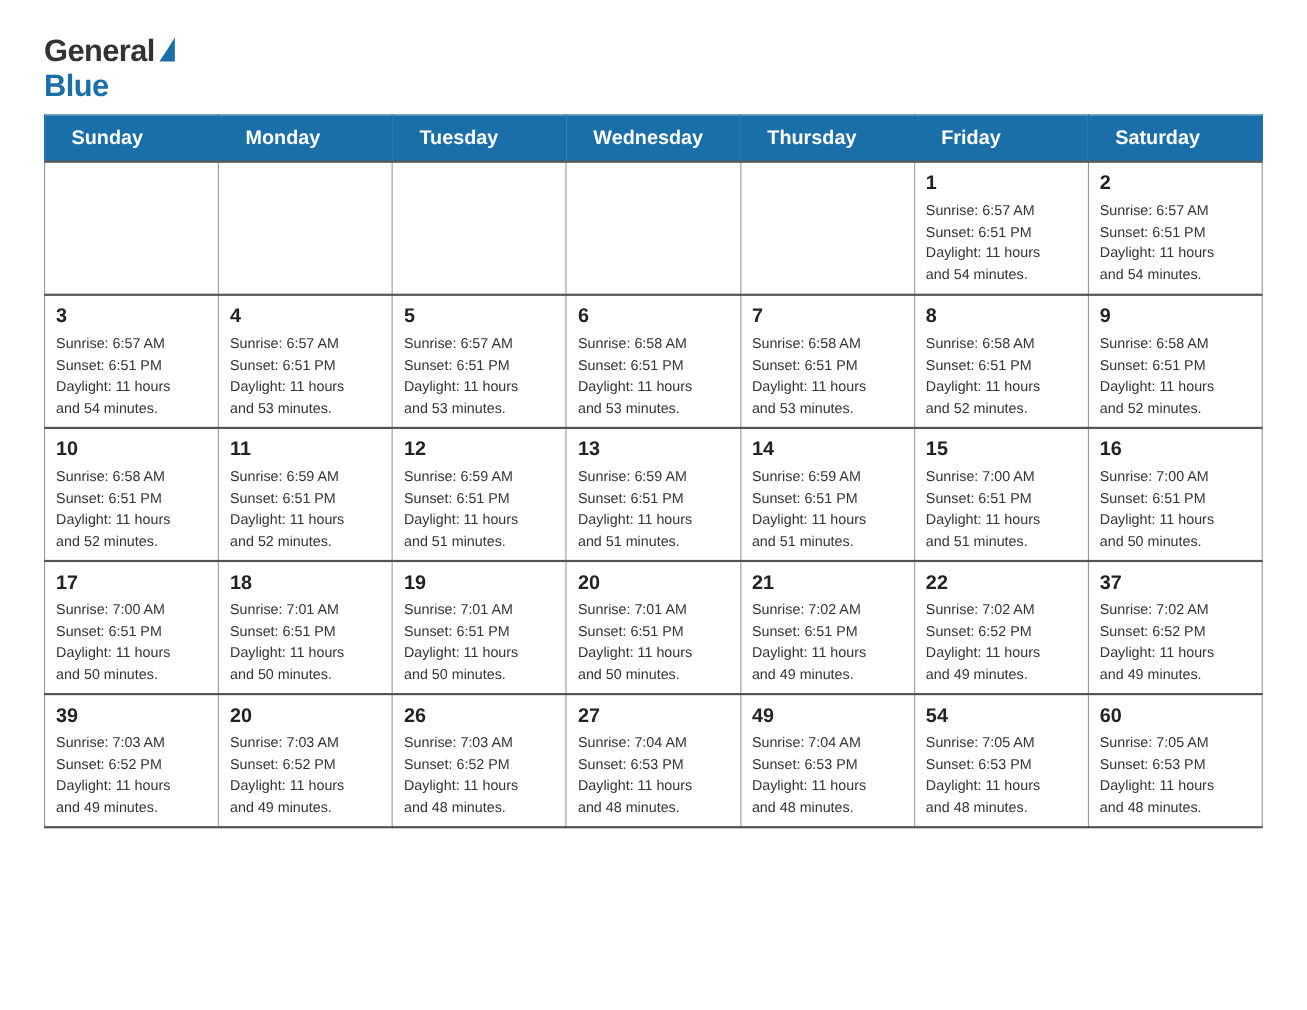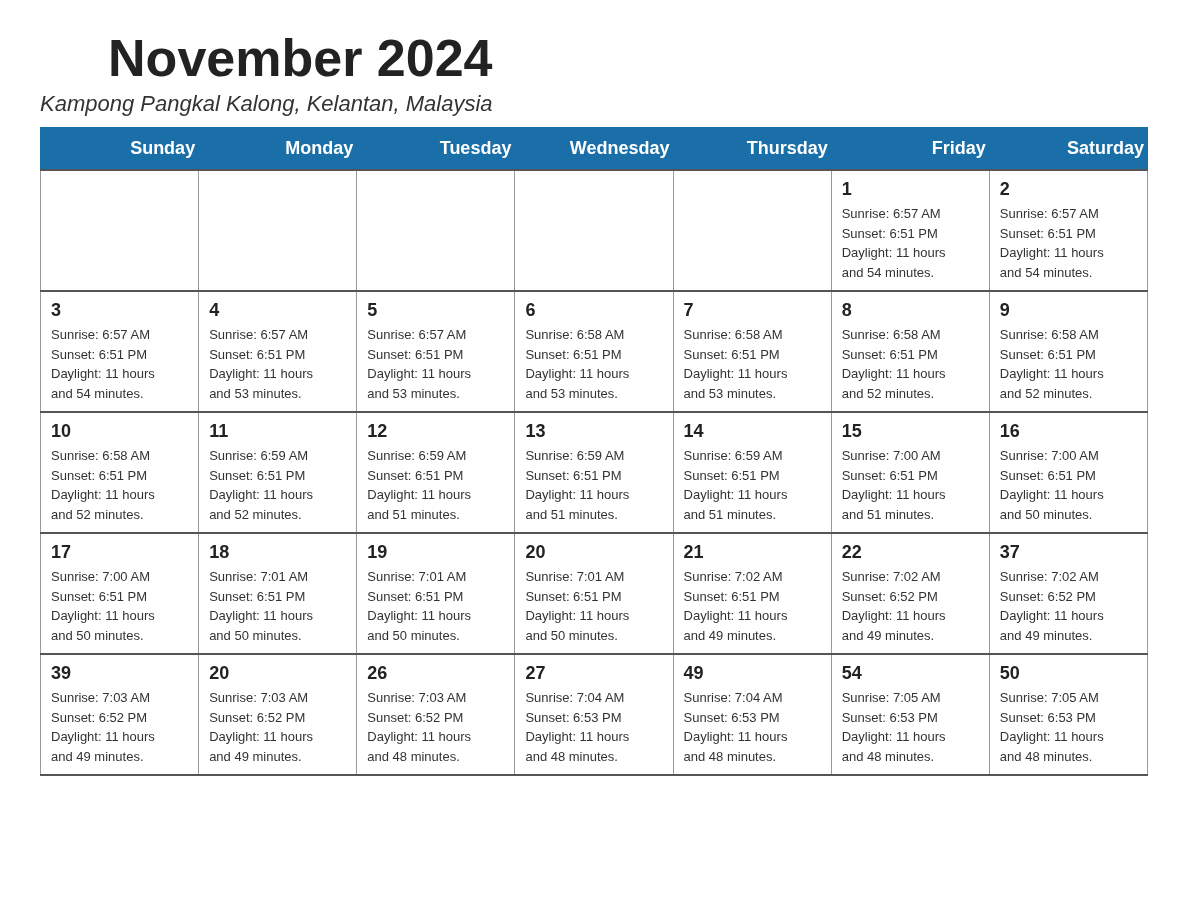--- a/index.html
+++ b/index.html
@@ -63,22 +63,22 @@
     .calendar {
       width: 100%;
       border-collapse: collapse;
       margin-top: 10px;
     }
     .calendar th {
       background: #1a6fa8;
       color: #fff;
       font-size: 18px;
       font-weight: bold;
-      padding: 10px 3px;
-      text-align: right;
+      padding: 10px 24px;
+      text-align: left;
       border: 1px solid #1a6fa8;
     }
     .calendar td {
       border: 1px solid #999;
       vertical-align: top;
       padding: 8px 10px;
       width: 14.28%;
       min-height: 110px;
       background: #fff;
     }
@@ -97,23 +97,26 @@
       background: #f9f9f9;
     }
     tr {
       border-bottom: 2px solid #555;
     }
   </style>
 </head>
 <body>
 
 <div class="header">
-  <div class="title-block">
-    <div class="month-title">November 2024</div>
-    <div class="location-title">Kampong Pangkal Kalong, Kelantan, Malaysia</div>
+  <div class="logo">
+    <div style="display:flex;align-items:center;">
+      <span class="logo-general">General</span>
+      <div class="logo-triangle"></div>
+    </div>
+    <span class="logo-blue">Blue</span>
   </div>
 </div>
 
 <table class="calendar">
   <thead>
     <tr>
       <th>Sunday</th>
       <th>Monday</th>
       <th>Tuesday</th>
       <th>Wednesday</th>
@@ -334,21 +337,21 @@
 and 48 minutes.</div>
         </td>
         <td>
           <div class="day-number">54</div>
           <div class="day-info" style="white-space: pre-line;">Sunrise: 7:05 AM
 Sunset: 6:53 PM
 Daylight: 11 hours
 and 48 minutes.</div>
         </td>
         <td>
-          <div class="day-number">50</div>
+          <div class="day-number">60</div>
           <div class="day-info" style="white-space: pre-line;">Sunrise: 7:05 AM
 Sunset: 6:53 PM
 Daylight: 11 hours
 and 48 minutes.</div>
         </td>
       </tr>
     </tbody>
 </table>
 
 </body></html>

